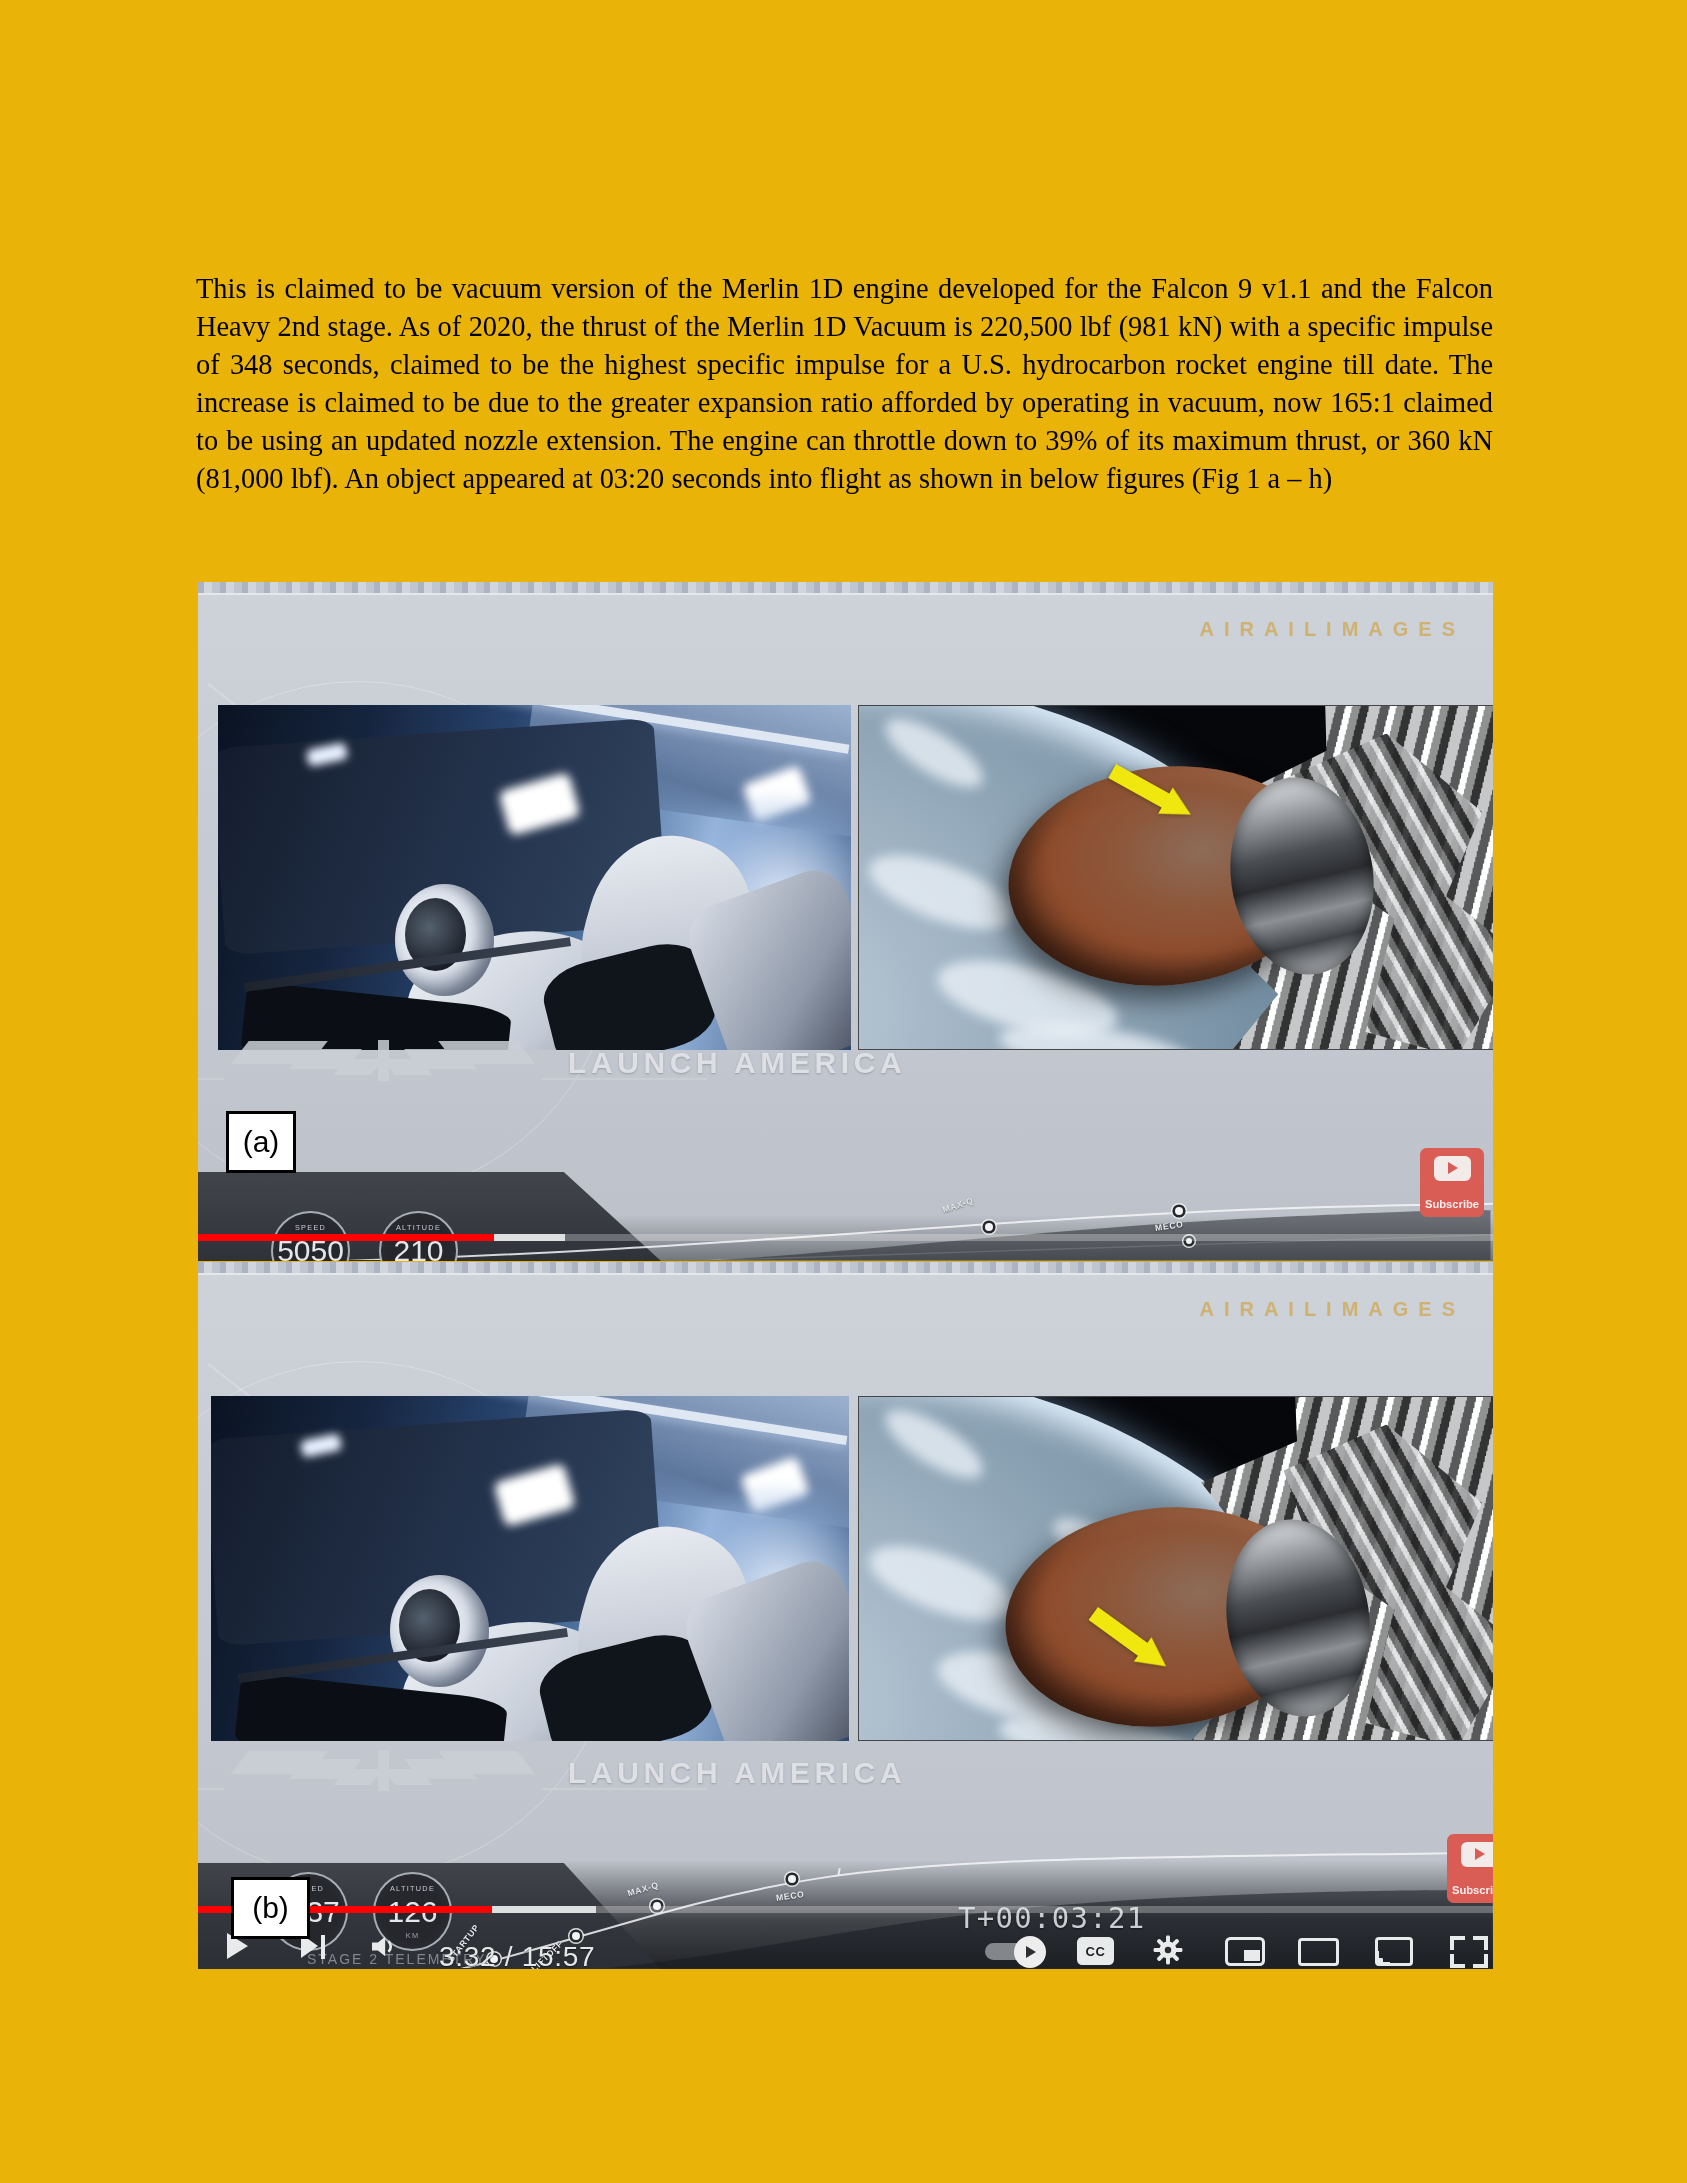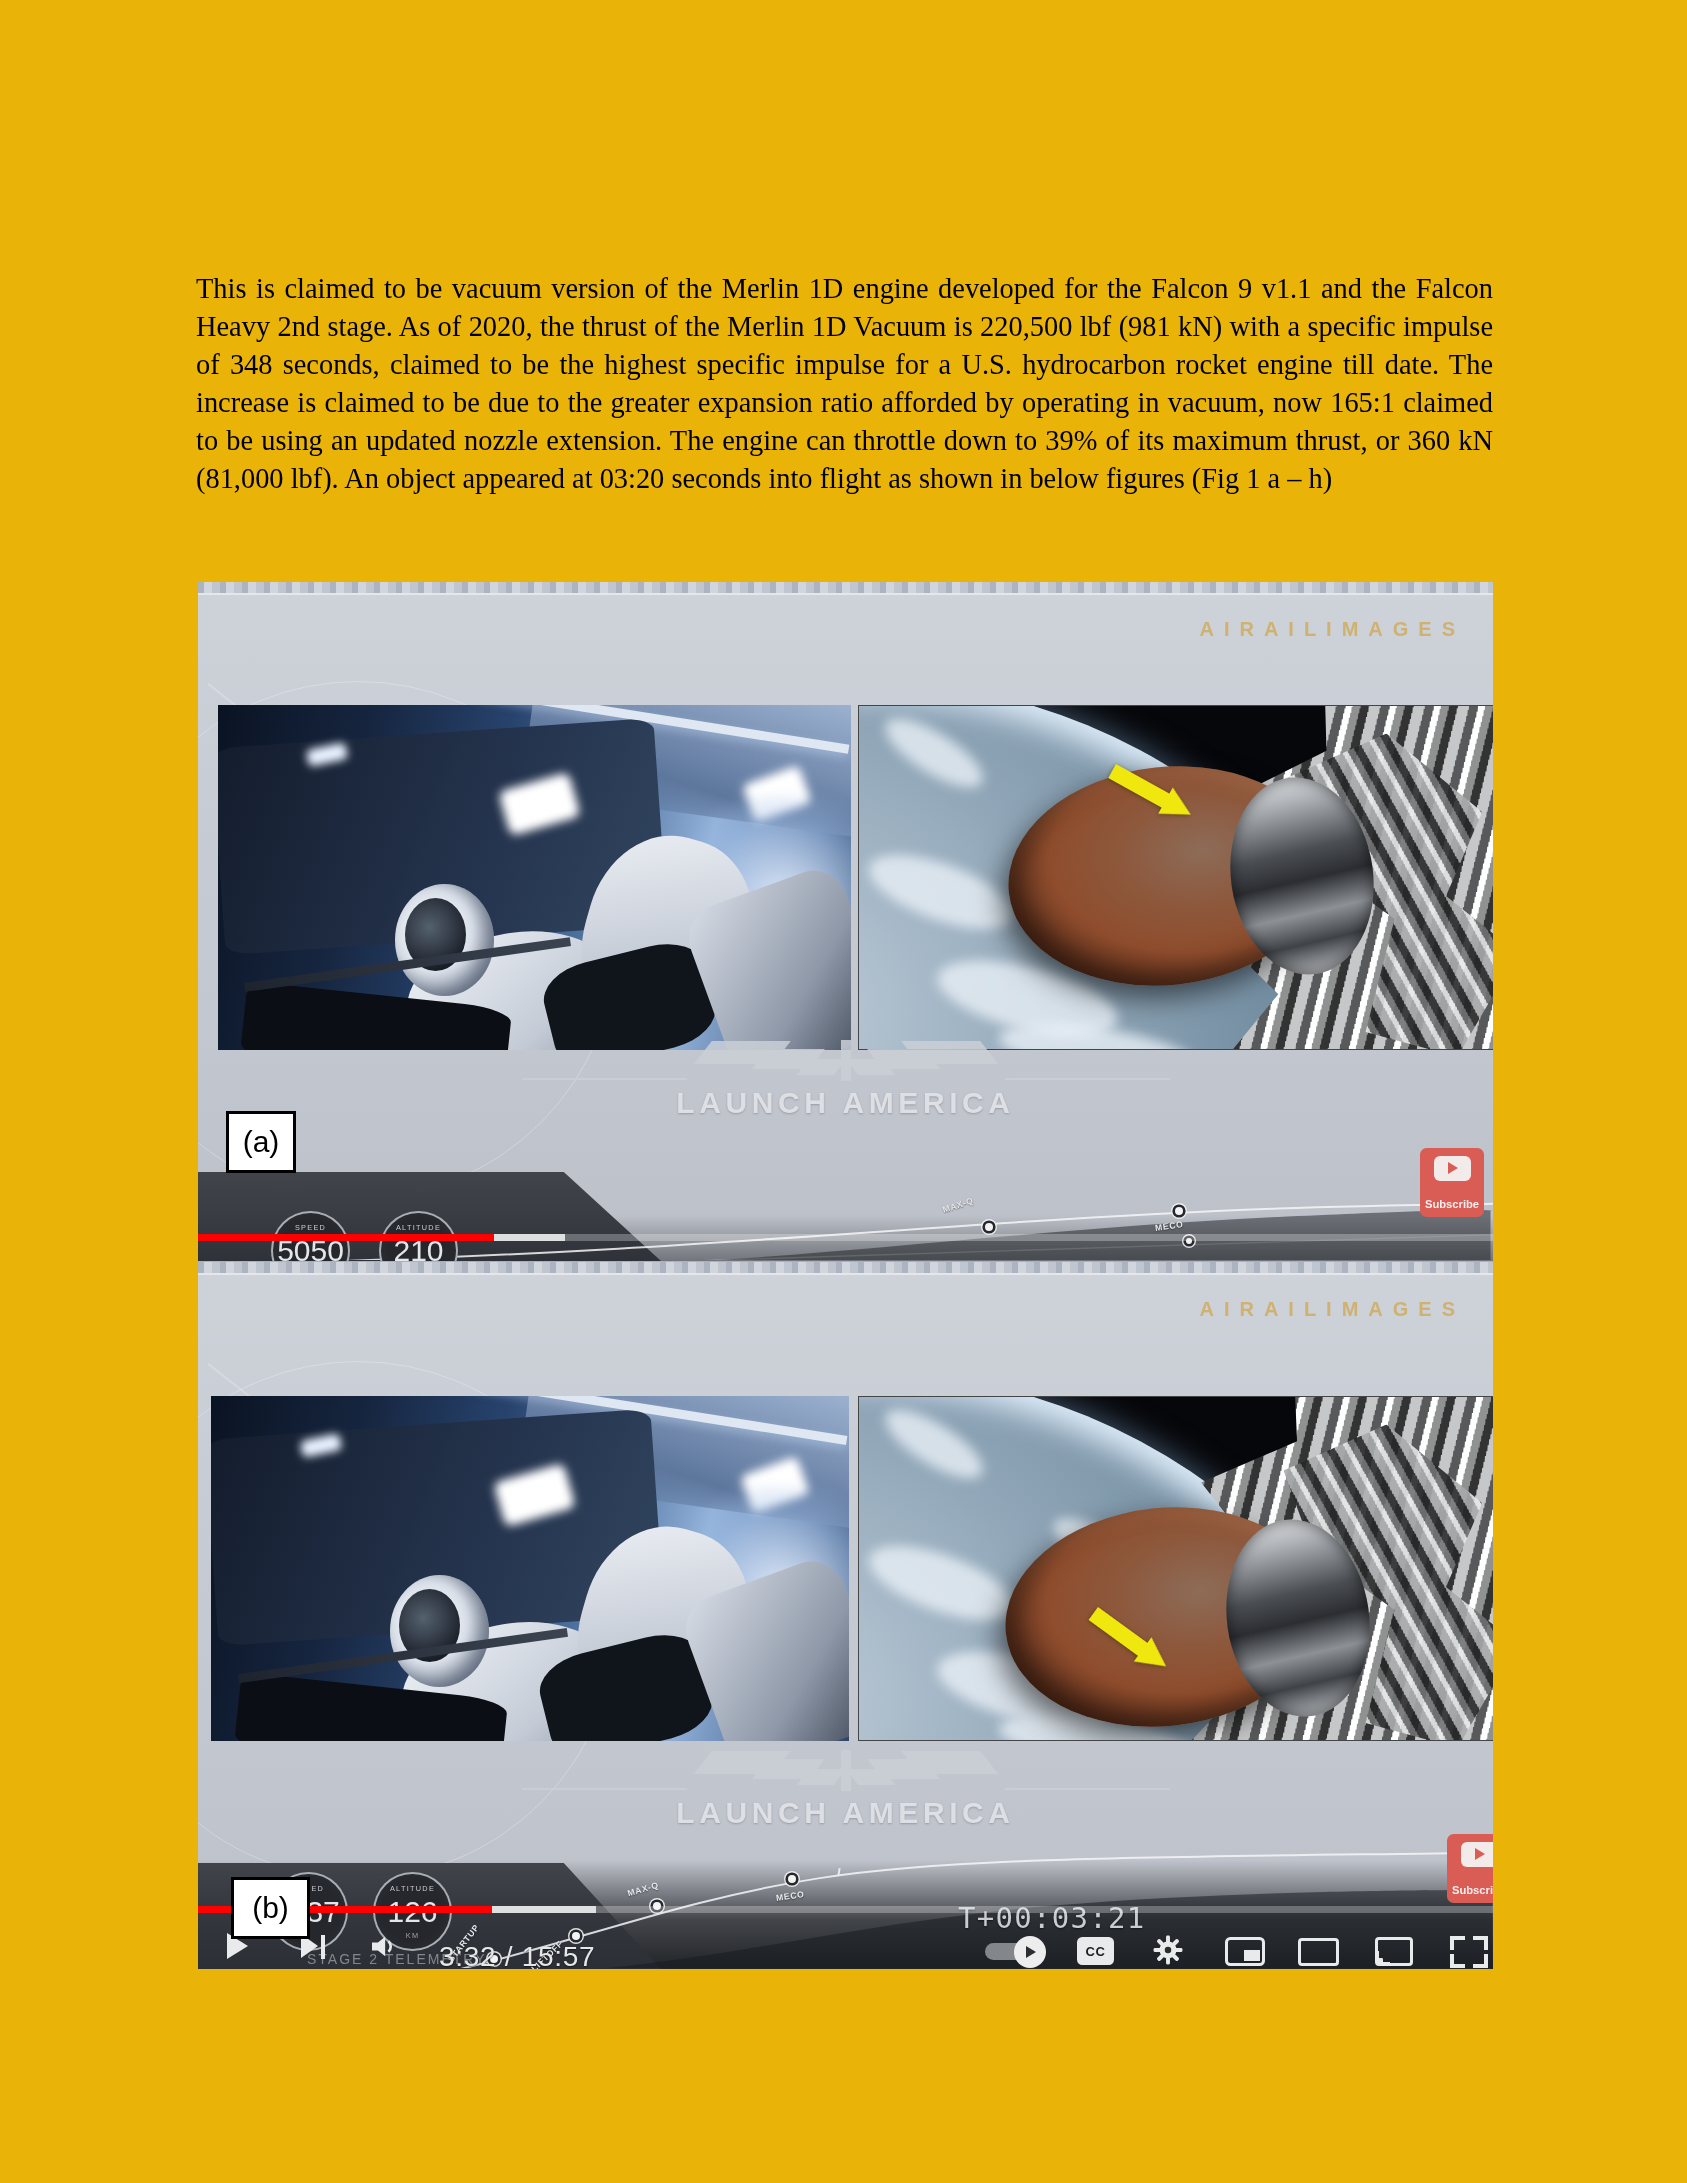--- a/index.html
+++ b/index.html
@@ -75,21 +75,21 @@
      background:repeating-linear-gradient(75deg,#e4e7ea 0 5.3px,#6f7277 5.3px 12px,#26282c 12px 20px,#a6aab0 20px 29px);
      clip-path:polygon(0 6%,60% 0,100% 30%,70% 52%,100% 74%,55% 100%,10% 86%,40% 55%,5% 32%);
      filter:blur(0.7px) saturate(.15);}
   .arrow{position:absolute;z-index:5;filter:drop-shadow(0 1.3px 2px rgba(50,50,0,.55));}
   .arrow .shaft{position:absolute;left:0;top:0;width:63px;height:16px;background:#f0e70e;}
   .arrow .head{position:absolute;left:61px;top:-7.3px;width:0;height:0;
      border-left:29px solid #f0e70e;border-top:15px solid transparent;border-bottom:15px solid transparent;}
   .fa .arrow{left:257px;top:58px;transform:rotate(29deg);}
   .fb .arrow{left:239px;top:210px;transform:rotate(36deg);}
   
-  .logoZone{position:absolute;left:0;right:0;display:flex;flex-direction:column;align-items:center;z-index:2;}
+  .logoZone{position:absolute;left:0;right:0;display:flex;flex-direction:row;align-items:center;z-index:2;}
   .fa .logoZone{top:458px;}
   .fb .logoZone{top:488px;}
   .emblem{position:relative;width:370px;height:42px;opacity:.85;}
   .emblem span{position:absolute;background:#cbd0d7;}
   .wl1{left:42px;top:1.3px;width:79px;height:22.5px;transform:skewX(-38deg);}
   .wl2{left:99px;top:9.3px;width:57px;height:20px;transform:skewX(-38deg);}
   .wl3{left:142px;top:18.5px;width:37px;height:16px;transform:skewX(-38deg);}
   .wr1{right:42px;top:1.3px;width:79px;height:22.5px;transform:skewX(38deg);}
   .wr2{right:99px;top:9.3px;width:57px;height:20px;transform:skewX(38deg);}
   .wr3{right:142px;top:18.5px;width:37px;height:16px;transform:skewX(38deg);}

